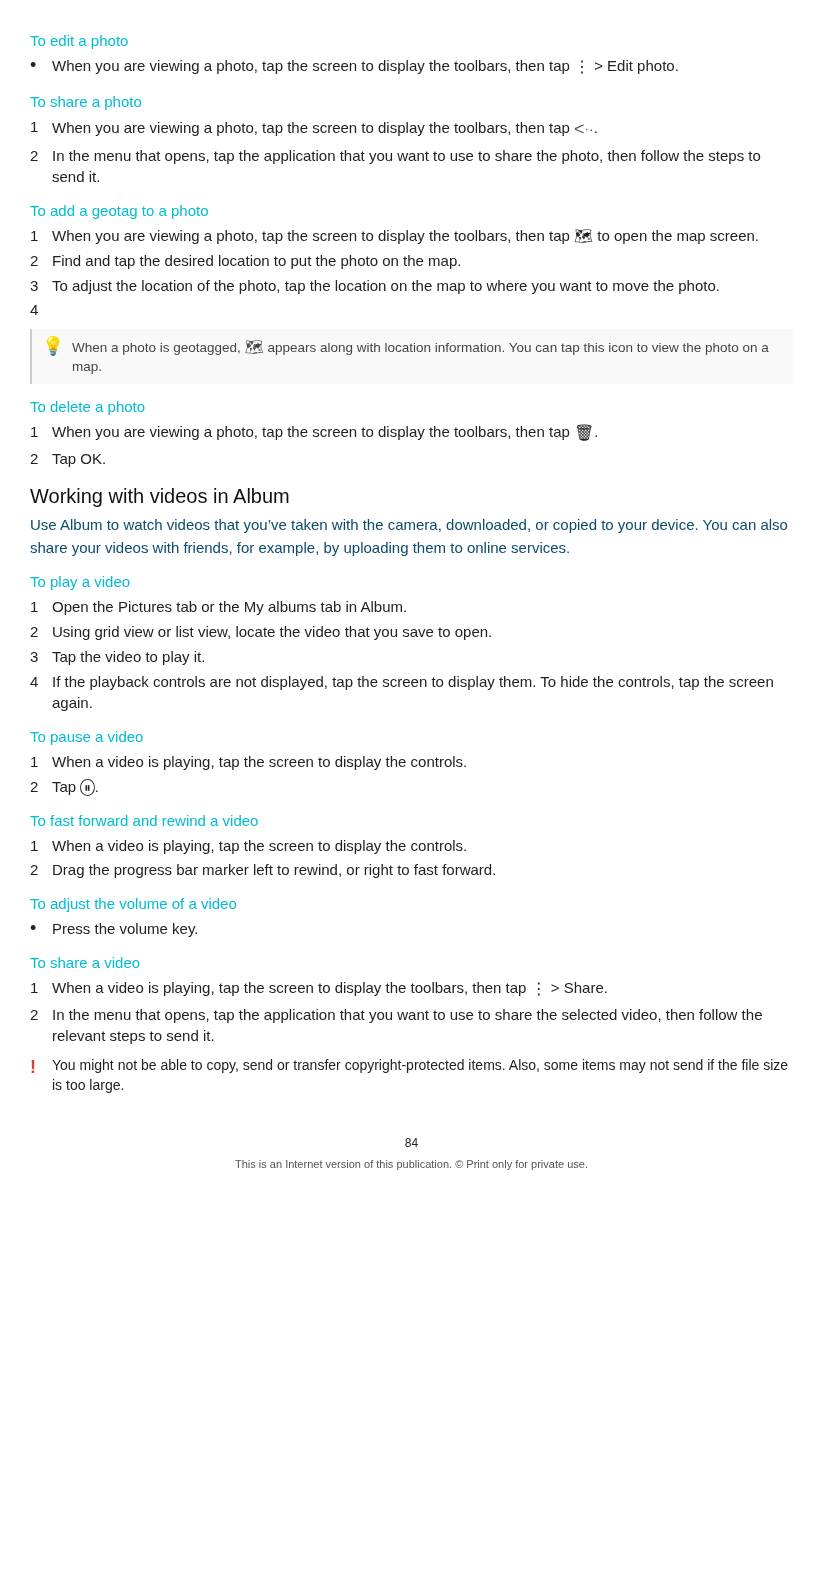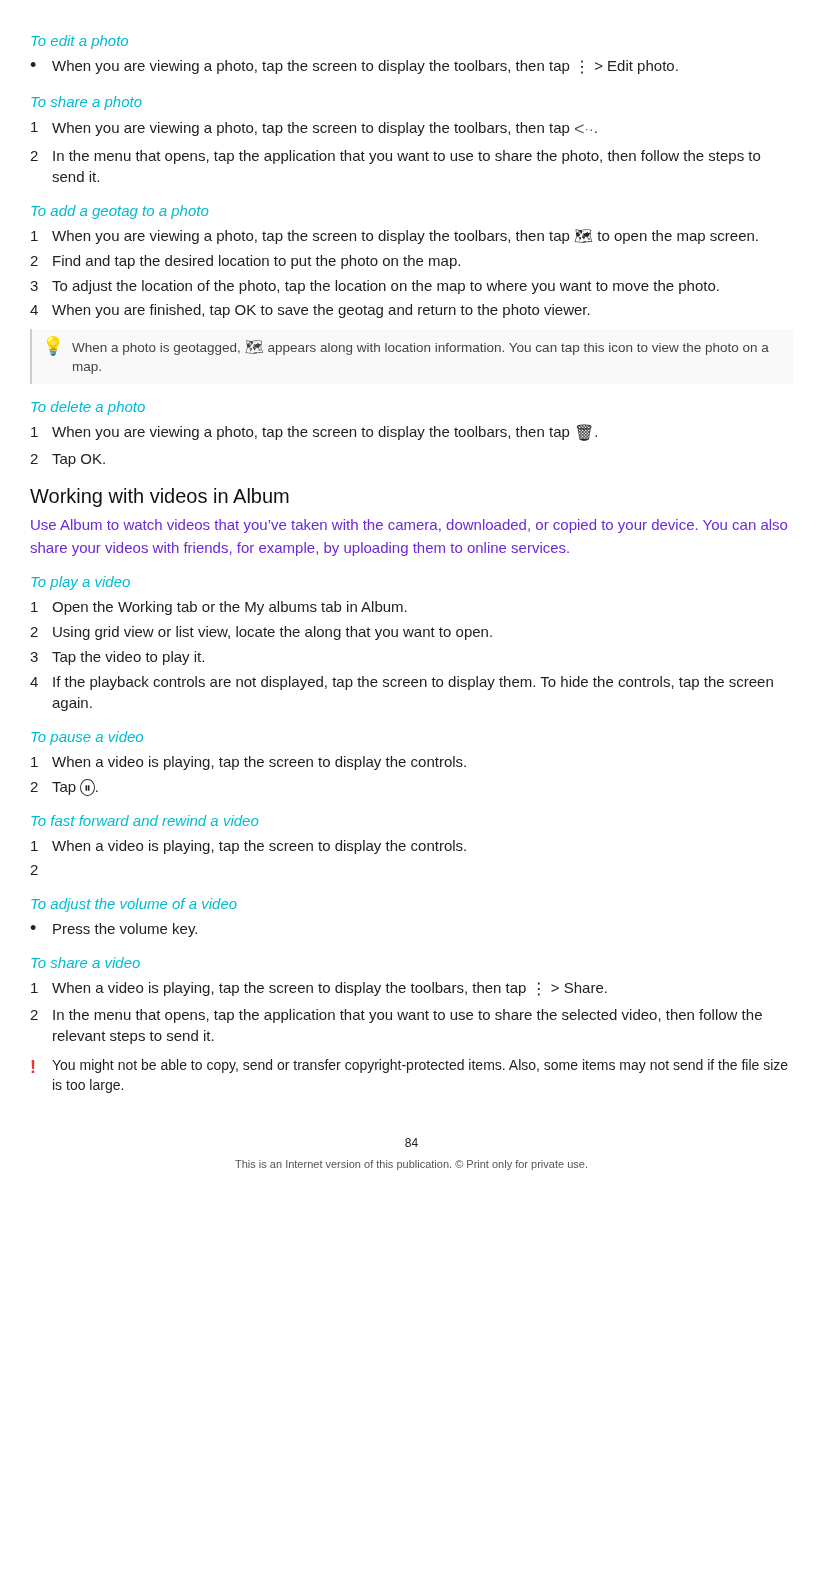--- a/index.html
+++ b/index.html
@@ -11,21 +11,20 @@
       width: 823px;
       min-height: 1590px;
       padding: 18px 30px 30px 30px;
     }
     .cyan-heading {
       color: #00bcd4;
       font-size: 15px;
       font-weight: normal;
       margin-bottom: 6px;
       margin-top: 14px;
-      font-style: italic;
     }
     .section-block {
       margin-bottom: 6px;
     }
     .numbered-list {
       list-style: none;
       padding: 0;
       margin: 0 0 6px 0;
     }
     .numbered-list li {
@@ -92,21 +91,21 @@
     .h2-heading {
       font-size: 20px;
       font-weight: normal;
       margin-top: 16px;
       margin-bottom: 6px;
       color: #111;
     }
     .intro-text {
       margin-bottom: 8px;
       line-height: 1.5;
-      color: #6d28d9;
+      color: #0c4a6e;
     }
     b { font-weight: normal; }
     .page-num {
       text-align: center;
       margin-top: 40px;
       font-size: 12px;
       color: #222;
     }
     .footer-text {
       text-align: center;
@@ -152,21 +151,20 @@
     <li>
       <span class="num">2</span>
       <span>Find and tap the desired location to put the photo on the map.</span>
     </li>
     <li>
       <span class="num">3</span>
       <span>To adjust the location of the photo, tap the location on the map to where you want to move the photo.</span>
     </li>
     <li>
       <span class="num">4</span>
-      <span>When you are finished, tap <b>OK</b> to save the geotag and return to the photo viewer.</span>
     </li>
   </ol>
   <div class="note-box">
     <span class="note-icon">💡</span>
     <span>When a photo is geotagged, <span style="font-size:15px;">🗺</span> appears along with location information. You can tap this icon to view the photo on a map.</span>
   </div>
 </div>
 
 <div class="section-block">
   <div class="cyan-heading">To delete a photo</div>
@@ -184,25 +182,25 @@
 
 <div class="section-block">
   <div class="h2-heading">Working with videos in Album</div>
   <p class="intro-text">Use Album to watch videos that you’ve taken with the camera, downloaded, or copied to your device. You can also share your videos with friends, for example, by uploading them to online services.</p>
 
   <div class="section-block">
     <div class="cyan-heading">To play a video</div>
     <ol class="numbered-list">
       <li>
         <span class="num">1</span>
-        <span>Open the <b>Working</b> tab or the <b>My albums</b> tab in Album.</span>
-      </li>
-      <li>
-        <span class="num">2</span>
-        <span>Using grid view or list view, locate the along that you want to open.</span>
+        <span>Open the <b>Pictures</b> tab or the <b>My albums</b> tab in Album.</span>
+      </li>
+      <li>
+        <span class="num">2</span>
+        <span>Using grid view or list view, locate the video that you save to open.</span>
       </li>
       <li>
         <span class="num">3</span>
         <span>Tap the video to play it.</span>
       </li>
       <li>
         <span class="num">4</span>
         <span>If the playback controls are not displayed, tap the screen to display them. To hide the controls, tap the screen again.</span>
       </li>
     </ol>
@@ -224,20 +222,21 @@
 
   <div class="section-block">
     <div class="cyan-heading">To fast forward and rewind a video</div>
     <ol class="numbered-list">
       <li>
         <span class="num">1</span>
         <span>When a video is playing, tap the screen to display the controls.</span>
       </li>
       <li>
         <span class="num">2</span>
+        <span>Drag the progress bar marker left to rewind, or right to fast forward.</span>
       </li>
     </ol>
   </div>
 
   <div class="section-block">
     <div class="cyan-heading">To adjust the volume of a video</div>
     <ul class="bullet-list">
       <li>
         <span class="bullet">•</span>
         <span>Press the volume key.</span>

